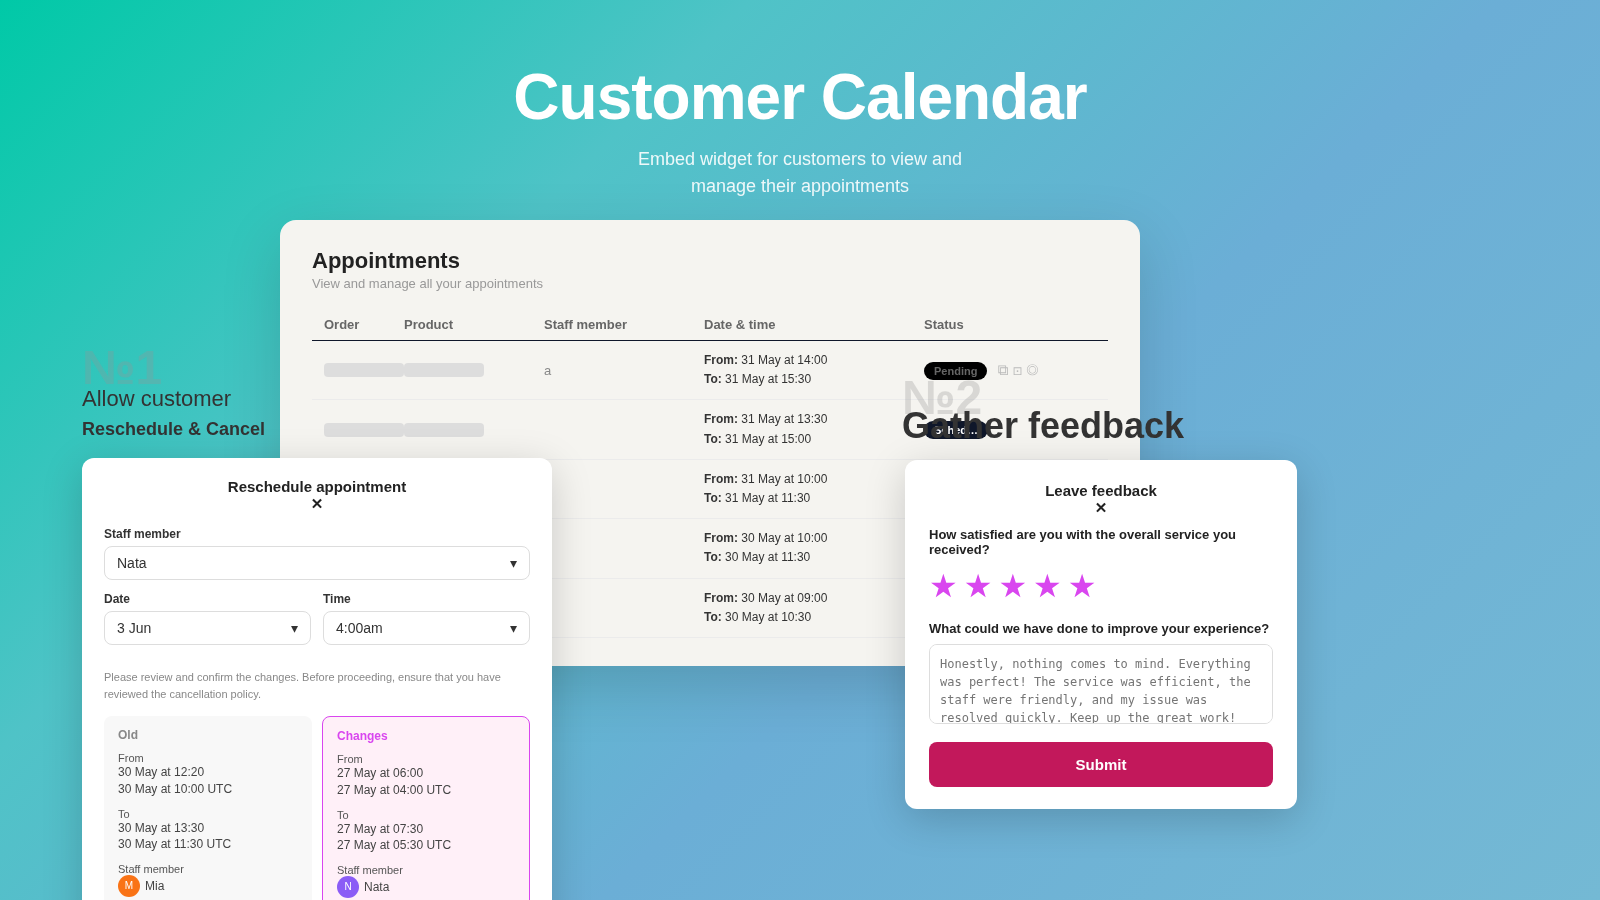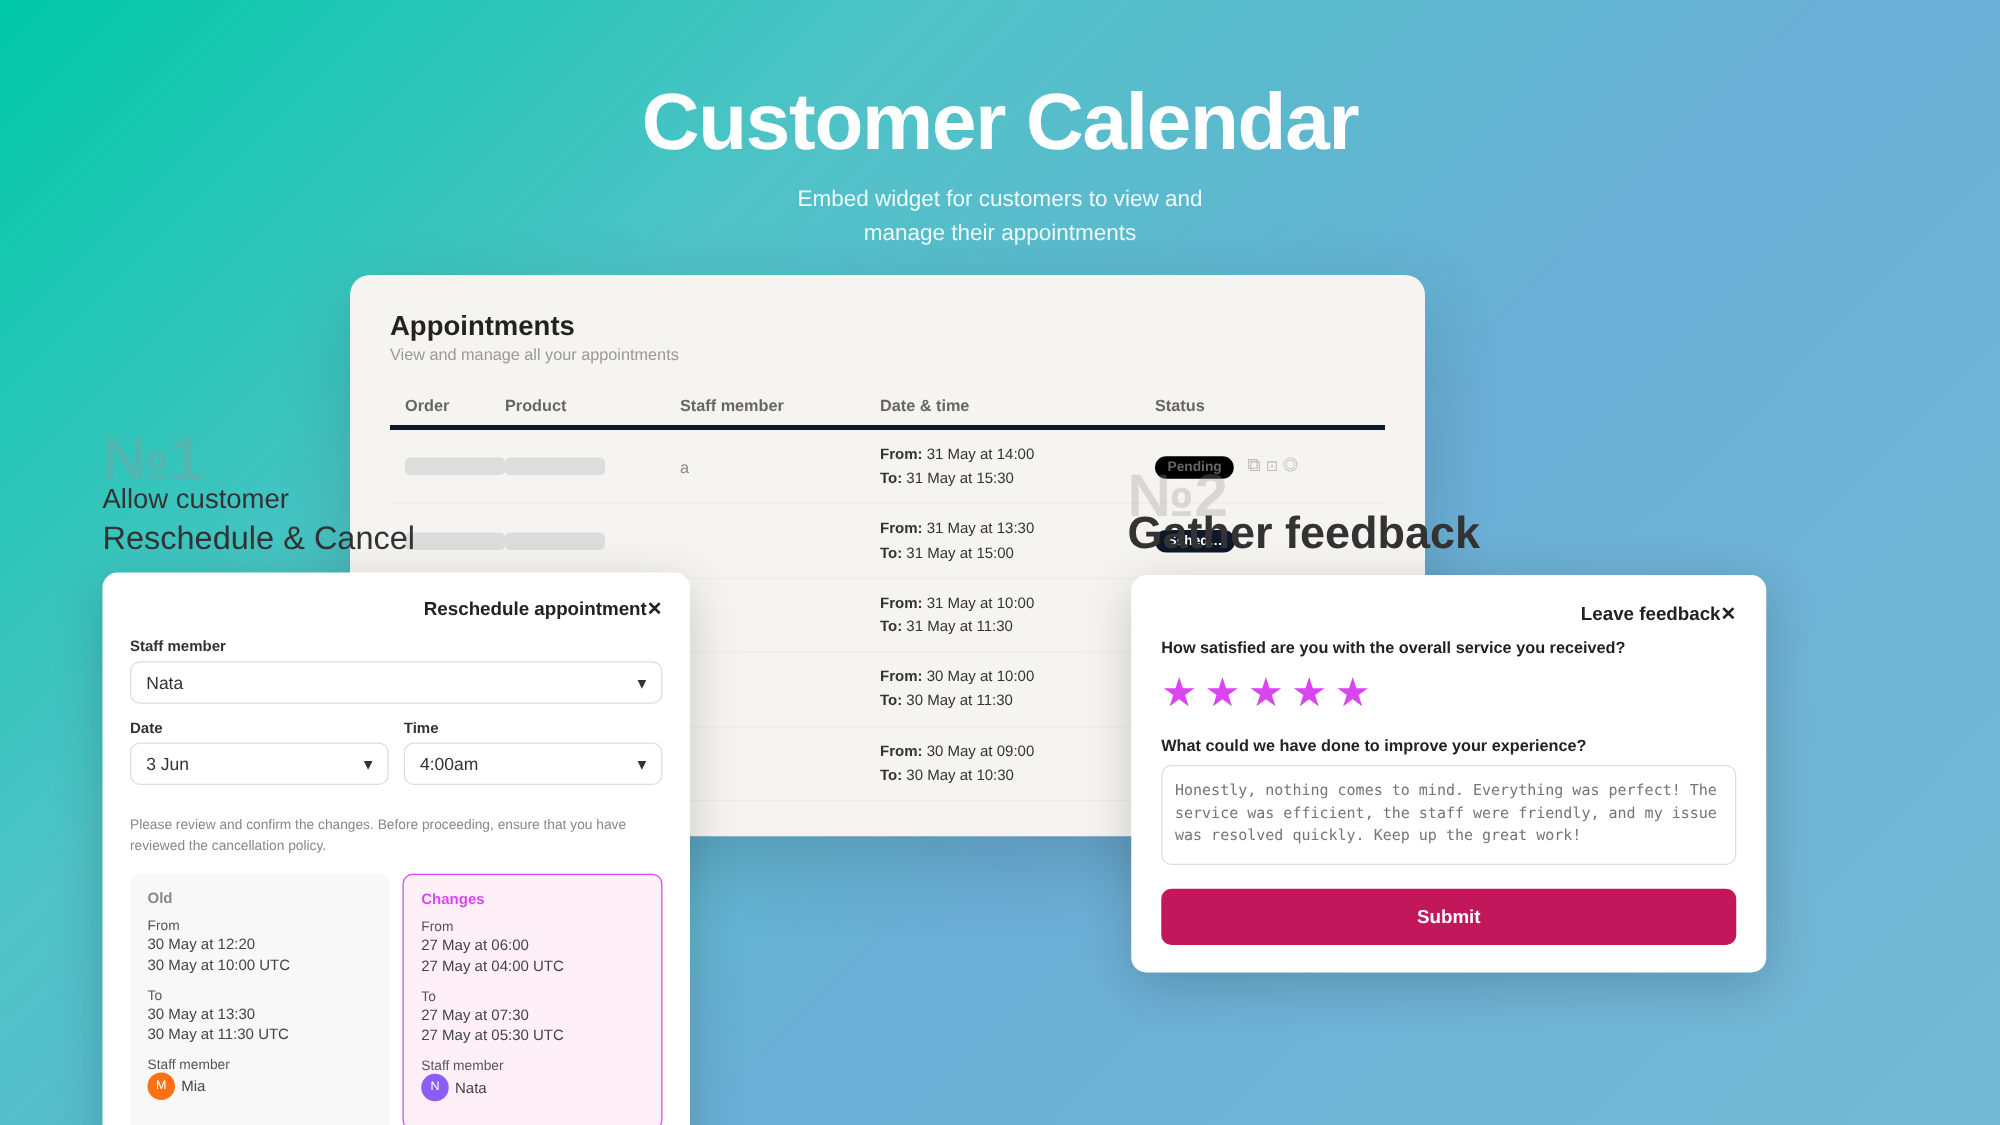--- a/index.html
+++ b/index.html
@@ -50,21 +50,21 @@
       font-size: 13px;
       color: #999;
       margin-top: 2px;
       margin-bottom: 18px;
     }
     .table-header {
       display: grid;
       grid-template-columns: 80px 140px 160px 220px 120px;
       gap: 0;
       padding: 8px 12px;
-      border-bottom: 4px solid #0f172a;
+      border-bottom: 1px solid #0f172a;
     }
     .table-header span {
       font-size: 13px;
       font-weight: 600;
       color: #666;
     }
     .table-row {
       display: grid;
       grid-template-columns: 80px 140px 160px 220px 120px;
       gap: 0;
@@ -105,21 +105,21 @@
     }
     .num-label-1 { top: 340px; left: 82px; }
     .num-label-2 { top: 370px; left: 902px; }
 
     .allow-text {
       position: absolute;
       top: 385px;
       left: 82px;
     }
     .allow-text p { font-size: 22px; color: #333; line-height: 1.3; }
-    .allow-text p strong { font-weight: 400; font-size: 26px; margin-top: 41px; }
+    .allow-text p strong { font-weight: 700; font-size: 18px; margin-top: 41px; }
 
     .gather-text {
       position: absolute;
       top: 405px;
       left: 902px;
     }
     .gather-text p { font-size: 36px; font-weight: 900; color: #333; }
 
     
     .reschedule-modal {
@@ -130,20 +130,21 @@
       background: white;
       border-radius: 12px;
       box-shadow: 0 10px 40px rgba(0,0,0,0.18);
       padding: 20px 22px;
     }
     .modal-header {
       display: flex;
       justify-content: flex-end;
       align-items: center;
       margin-bottom: 14px;
+      flex-direction: column;
     }
     .modal-header span { font-size: 15px; font-weight: 700; color: #222; }
     .close-btn { color: #999; font-size: 18px; cursor: pointer; }
     .field-label { font-size: 12px; font-weight: 600; color: #333; margin-bottom: 5px; }
     .select-field {
       width: 100%;
       border: 1px solid #ddd;
       border-radius: 8px;
       padding: 8px 12px;
       font-size: 14px;
@@ -209,21 +210,21 @@
       overflow: hidden;
     }
     .avatar-circle.mia { background: #f97316; }
     .avatar-circle.nata { background: #8b5cf6; }
 
     
     .feedback-modal {
       position: absolute;
       top: 460px;
       left: 905px;
-      width: 508px;
+      width: 392px;
       background: white;
       border-radius: 12px;
       box-shadow: 0 10px 40px rgba(0,0,0,0.18);
       padding: 22px 24px;
     }
     .feedback-modal .modal-header { margin-bottom: 10px; }
     .feedback-modal .modal-header span { font-size: 15px; font-weight: 700; color: #222; }
     .feedback-question { font-size: 13px; font-weight: 700; color: #222; margin-bottom: 10px; }
     .stars { display: flex; gap: 6px; margin-bottom: 16px; }
     .star { font-size: 32px; color: #d946ef; }

